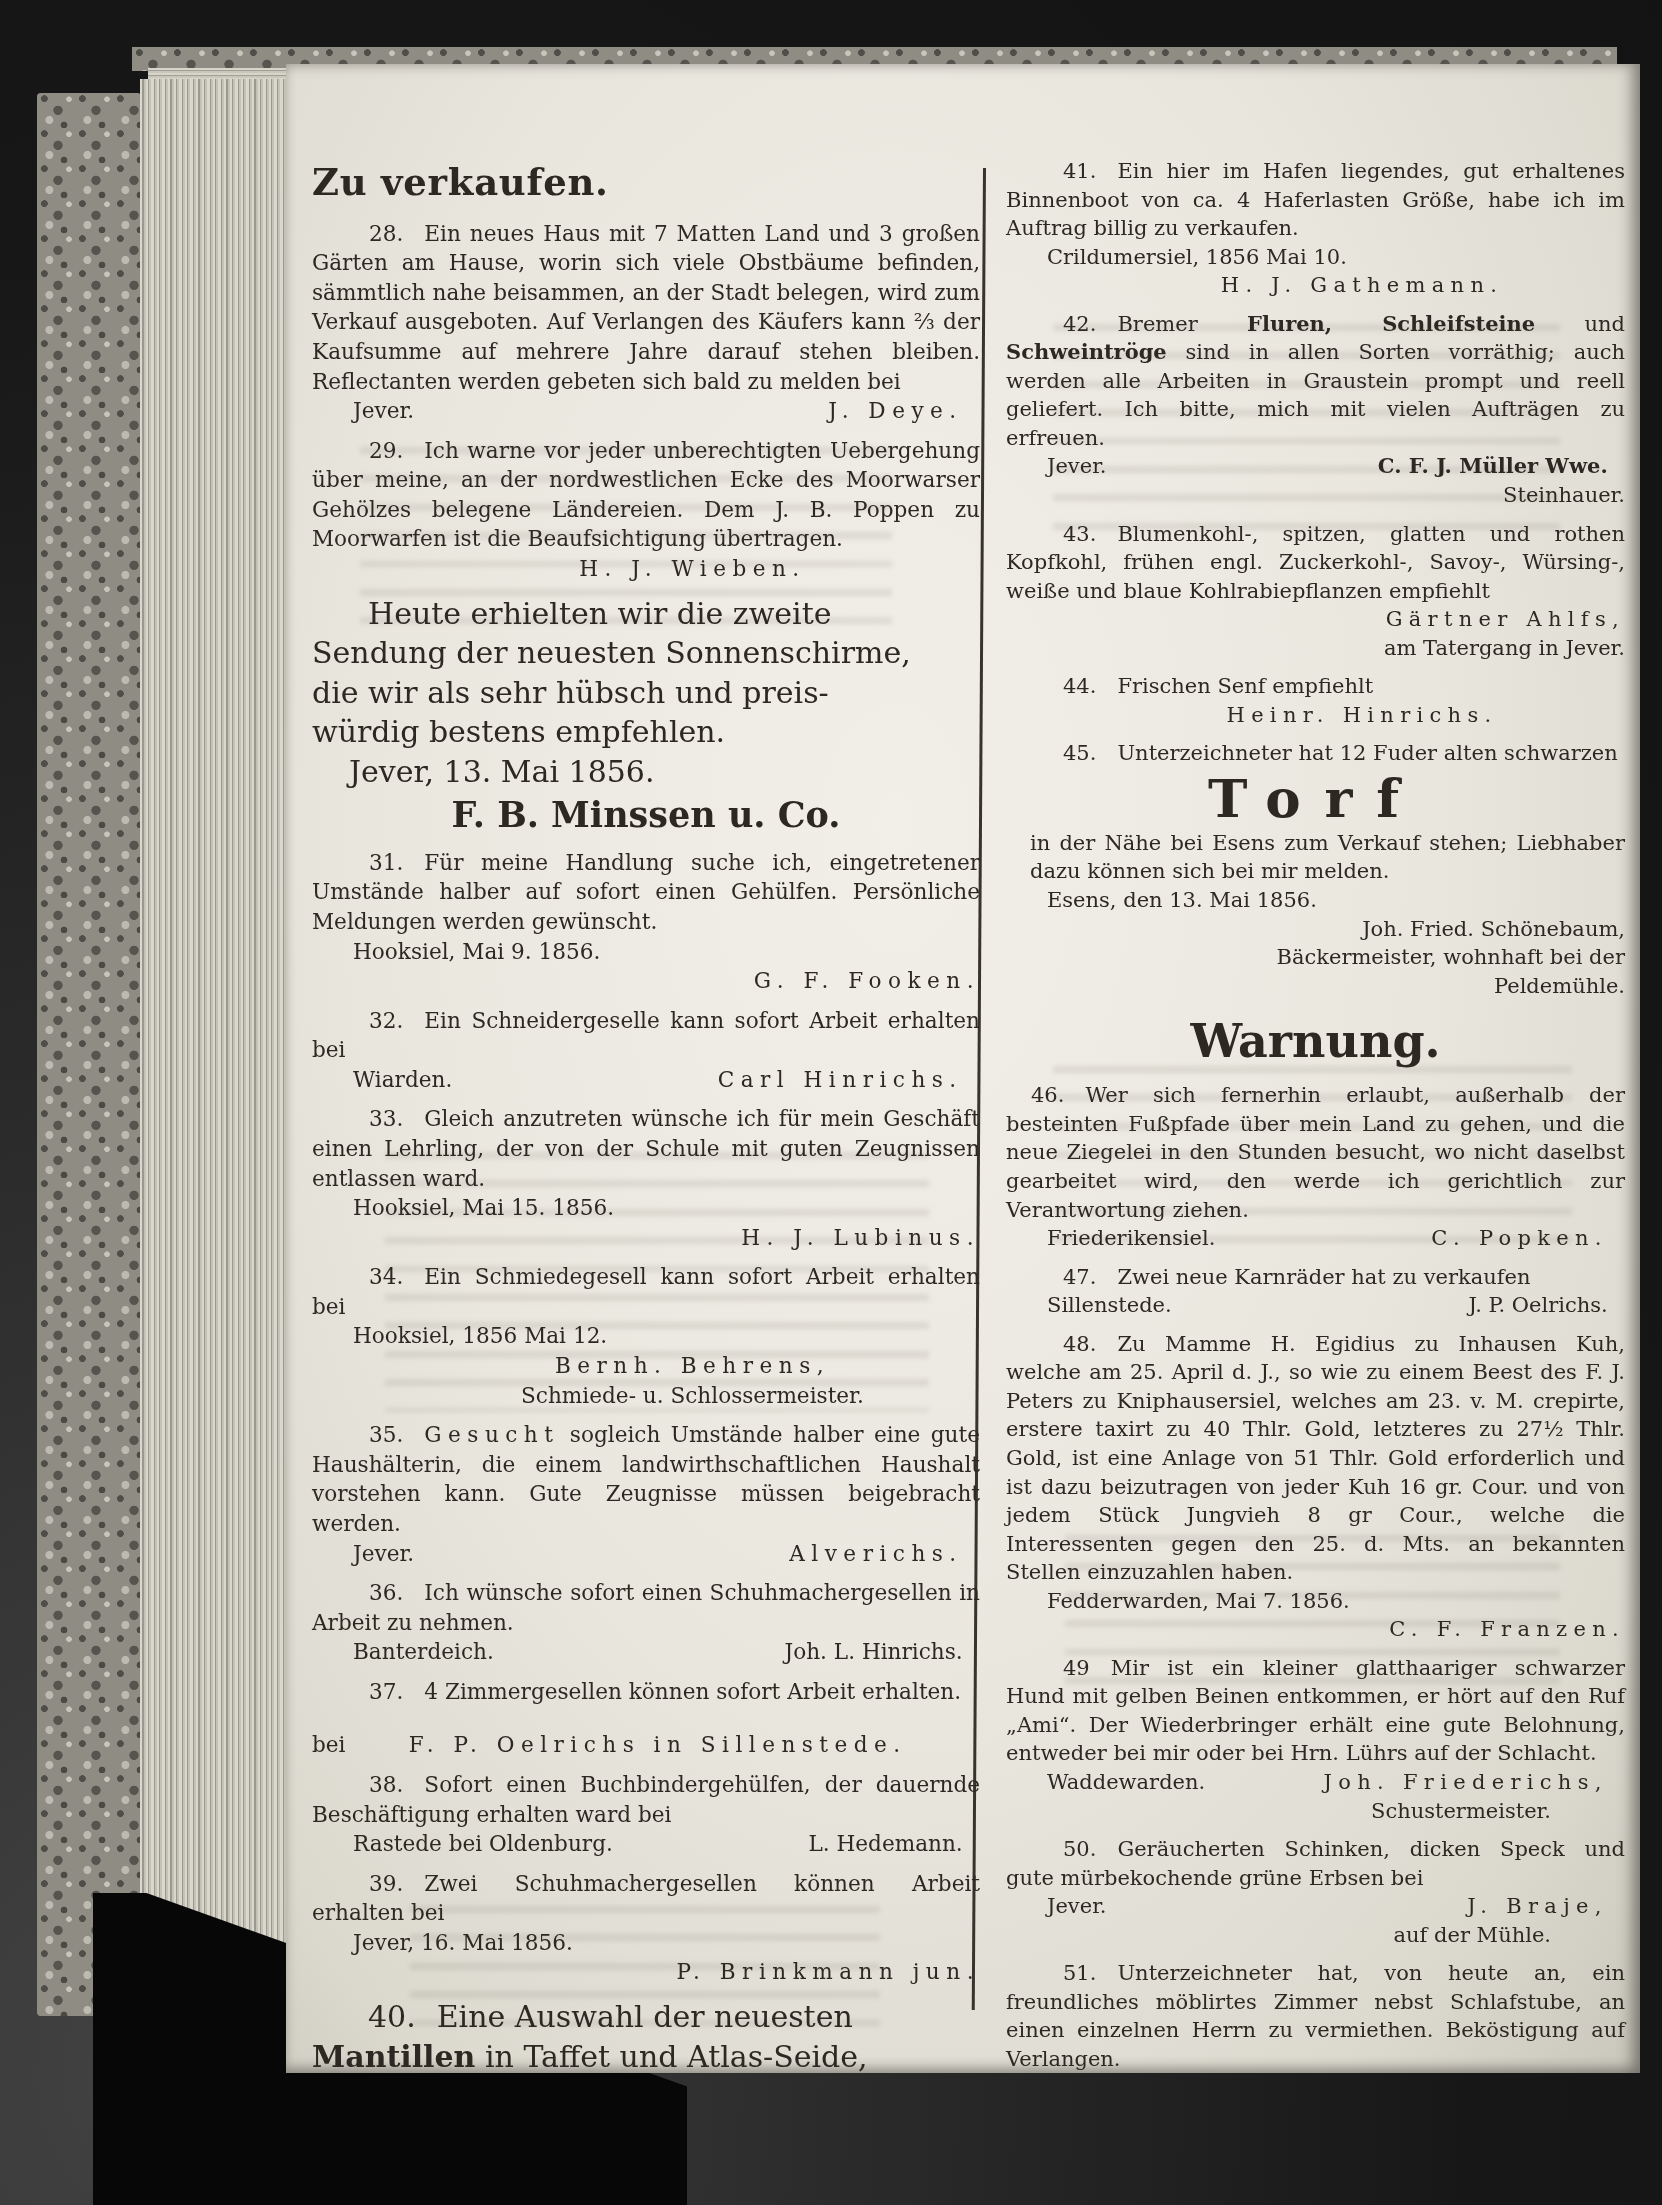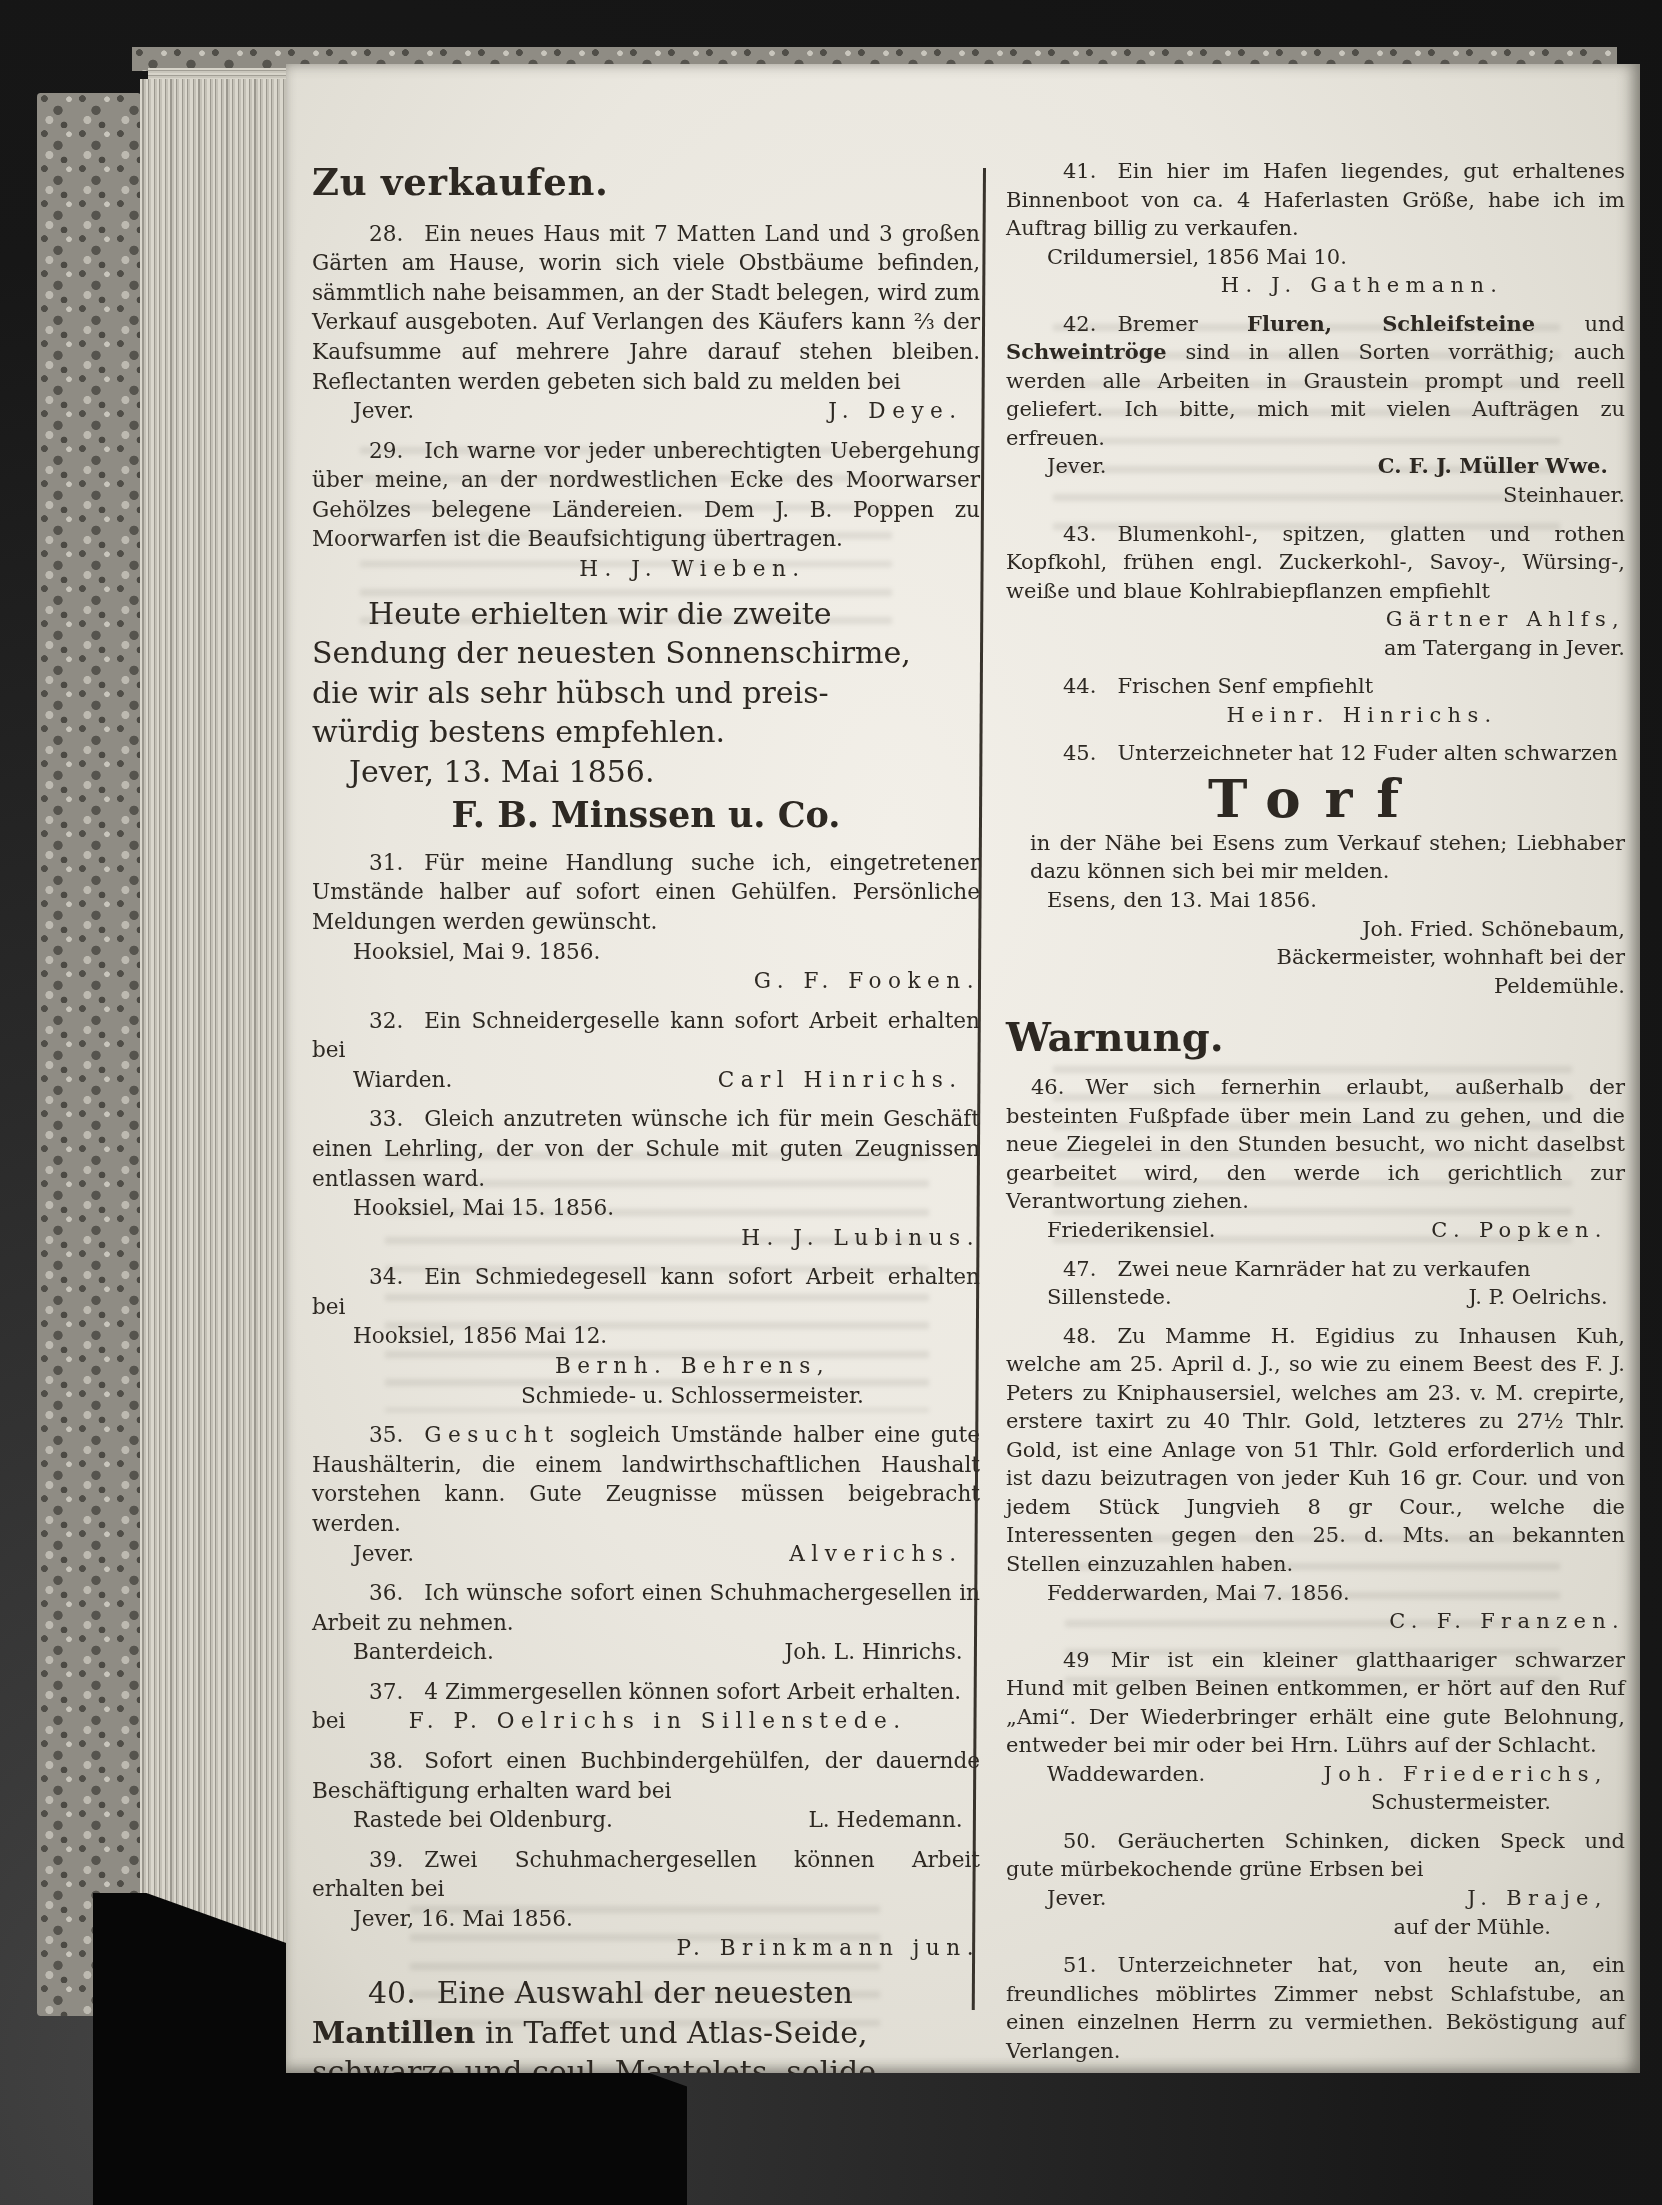--- a/index.html
+++ b/index.html
@@ -38,21 +38,21 @@
   .body-p{margin:0;text-indent:57px;}
   .num{padding-right:21px;}
   .sigrow{display:flex;justify-content:space-between;padding-left:41px;padding-right:17.3px;text-indent:0;}
   .dateline{margin:0;padding-left:41px;}
   .sig-c{text-align:center;padding-left:93px;margin:0;}
   .sig-c2{text-align:right;padding-left:161px;margin:0;}
   .sig-under{text-align:right;padding-right:74px;margin:0;}
   .gesp{letter-spacing:.30em;}
   .b{font-weight:bold;}
   .h-main{font-size:37px;font-weight:bold;text-align:left;margin:0 0 11px 0;letter-spacing:.02em;}
-  .h-warn{font-size:40px;font-weight:bold;margin:3.7px 0 8.7px 0;}
+  .h-warn{font-size:46px;font-weight:bold;text-align:center;margin:3.7px 0 8.7px 0;}
   .bigad{font-size:30px;line-height:1.32;}
   .bigad p{margin:0;text-align:center;}
   .bigad .adl{text-align:justify;}
   .firm{font-size:35px;font-weight:bold;text-align:center;margin:2.5px 0 0 0;}
   .torf{font-size:53px;font-weight:bold;text-align:center;letter-spacing:.45em;margin:0;line-height:1.15;}
   
   .ghost{position:absolute;filter:blur(2.5px);opacity:.14;pointer-events:none;
       background:repeating-linear-gradient(180deg, #6e6a60 0 6.8px, transparent 6.8px 28.4px);}
 </style>
 </head>
@@ -138,21 +138,21 @@
       <div class="ad">
         <p class="body-p"><span class="num">36.</span><span>Ich wünsche sofort einen Schuhmachergesellen in Arbeit zu nehmen.</span></p>
         <div class="sigrow">
             <span>Banterdeich.</span>
             <span>Joh. L. Hinrichs.</span>
           </div>
       </div>
 
       <div class="ad">
         <p class="body-p"><span class="num">37.</span><span>4 Zimmergesellen können sofort Arbeit erhalten.</span></p>
-        <div class="sigrow" style="padding-left:0;">
+        <div class="sigrow" style="padding-left:0;margin-top:24px;">
             <span>bei</span>
             <span class="gesp" style="padding-right:56px;">F. P. Oelrichs in Sillenstede.</span>
           </div>
       </div>
 
       <div class="ad">
         <p class="body-p"><span class="num">38.</span><span>Sofort einen Buchbindergehülfen, der dauernde Beschäftigung erhalten ward bei</span></p>
         <div class="sigrow">
             <span>Rastede bei Oldenburg.</span>
             <span>L. Hedemann.</span>

